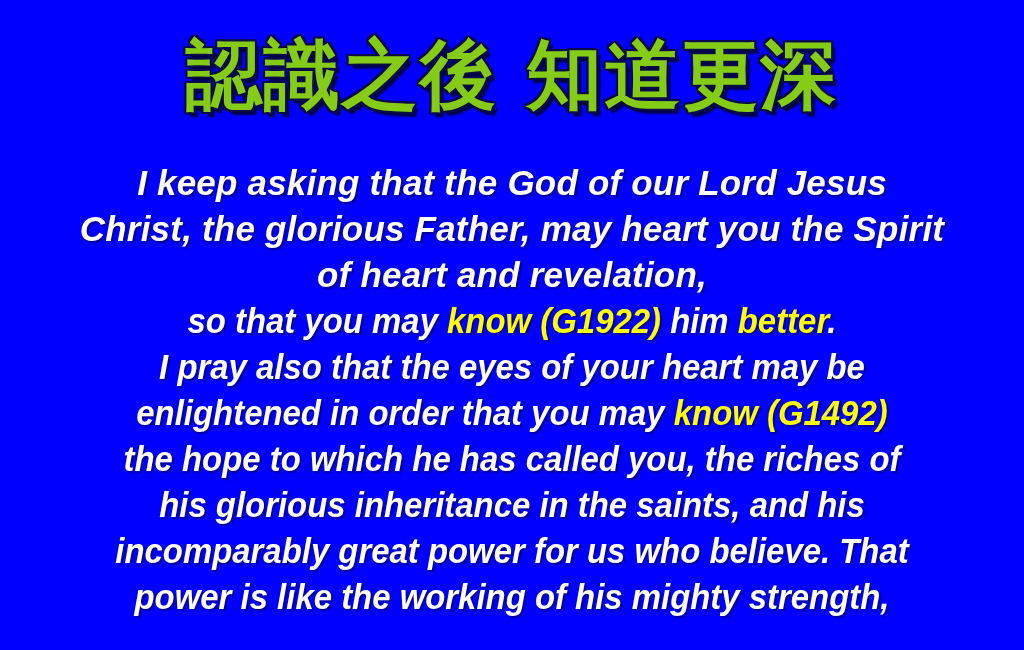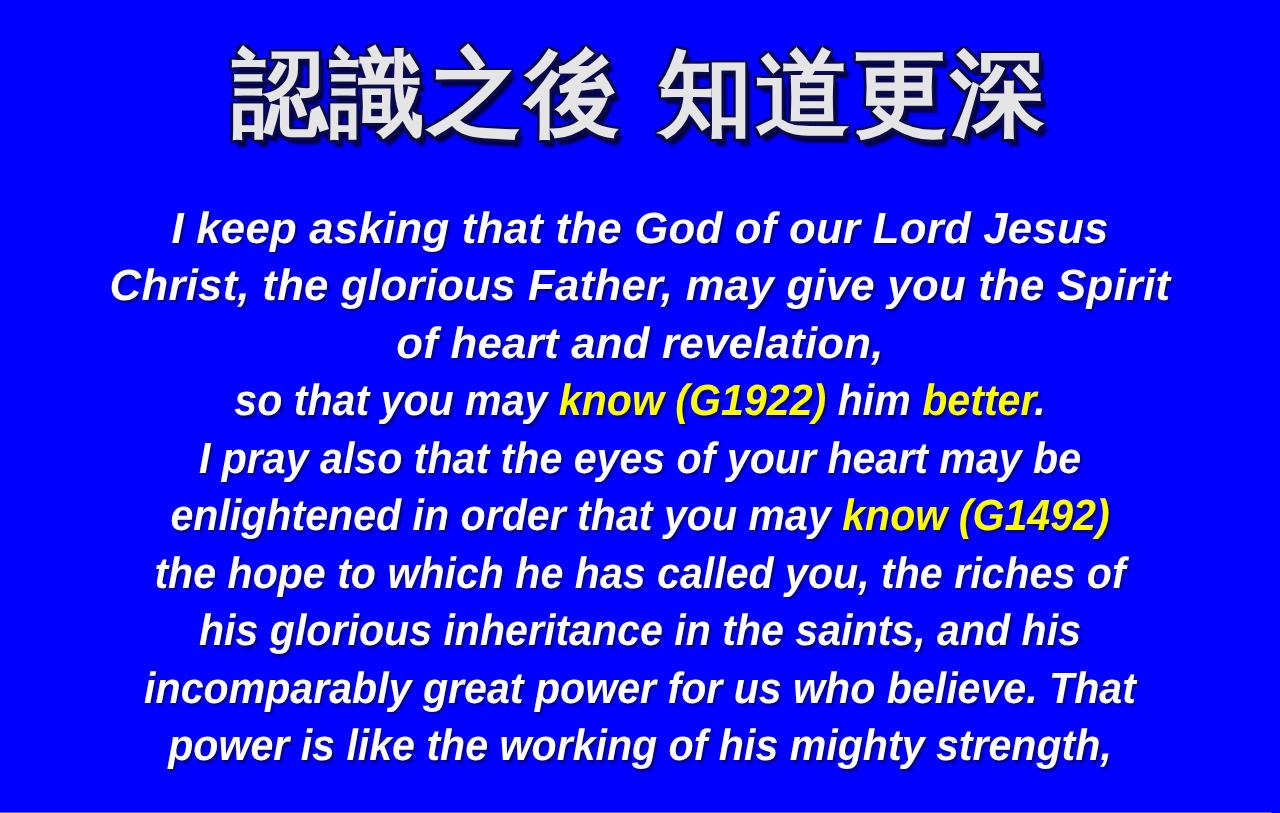--- a/index.html
+++ b/index.html
@@ -29,21 +29,21 @@
     width: 1024px;
     text-align: center;
   }
   #slide-title {
     display: inline-block;
     font-family: "DejaVu Sans", "Liberation Sans", sans-serif;
     font-size: 76px;
     line-height: 82px;
     font-weight: 700;
     letter-spacing: 2px;
-    color: #e5e5e5;
+    color: #84cc16;
     white-space: nowrap;
     text-shadow:
       -2px -2px 0 #0b0b4a,
        2px -2px 0 #0b0b4a,
       -2px  2px 0 #0b0b4a,
        2px  2px 0 #0b0b4a,
        0px  2px 0 #0b0b4a,
        2px  0px 0 #0b0b4a,
       -2px  0px 0 #0b0b4a,
        0px -2px 0 #0b0b4a,
@@ -87,21 +87,21 @@
 <body>
 
 <div id="slide">
 
   <div id="title-block">
     <div id="slide-title">認識之後 知道更深</div>
   </div>
 
   <div id="body-block">
       <div class="verse-line wide"><span class="plain">I keep asking that the God of our Lord Jesus</span></div>
-      <div class="verse-line wide"><span class="plain">Christ, the glorious Father, may give you the Spirit</span></div>
+      <div class="verse-line wide"><span class="plain">Christ, the glorious Father, may heart you the Spirit</span></div>
       <div class="verse-line wide"><span class="plain">of heart and revelation,</span></div>
       <div class="verse-line narrow"><span class="plain">so that you may </span><span class="hl">know (G1922)</span><span class="plain"> him </span><span class="hl">better</span><span class="plain">.</span></div>
       <div class="verse-line narrow"><span class="plain">I pray also that the eyes of your heart may be</span></div>
       <div class="verse-line narrow"><span class="plain">enlightened in order that you may </span><span class="hl">know (G1492)</span></div>
       <div class="verse-line narrow"><span class="plain">the hope to which he has called you, the riches of</span></div>
       <div class="verse-line narrow"><span class="plain">his glorious inheritance in the saints, and his</span></div>
       <div class="verse-line narrow"><span class="plain">incomparably great power for us who believe. That</span></div>
       <div class="verse-line narrow"><span class="plain">power is like the working of his mighty strength,</span></div>
     </div>
 

